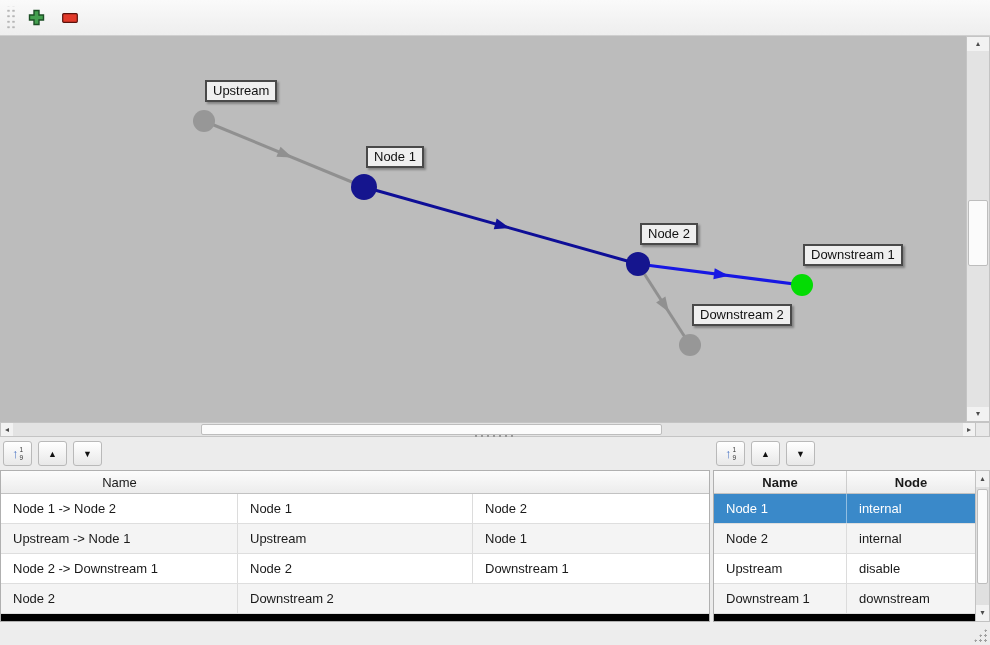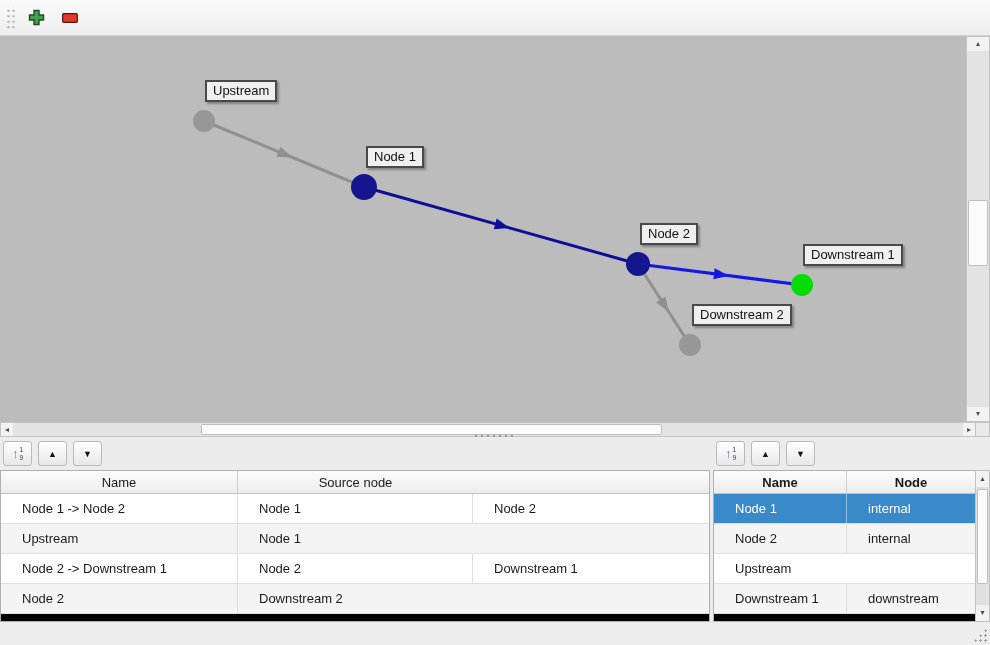--- a/index.html
+++ b/index.html
@@ -59,21 +59,21 @@
   .table { flex:1; background:#000000; border:1px solid #b0b0b0; display:flex; flex-direction:column; overflow:hidden; }
   .thead { display:grid; height:23px; background:linear-gradient(#fcfcfc,#ececec); border-bottom:1px solid #c2c2c2; }
   .pane.left .thead, .pane.left .trow { grid-template-columns:237px 235px 1fr; }
   .pane.right .thead, .pane.right .trow { grid-template-columns:133px 1fr; }
   .th { display:flex; align-items:center; justify-content:center; border-right:1px solid #cdcdcd;
         font-size:13px; cursor:pointer; }
   .th:last-child { border-right:none; }
   .pane.right .th { font-weight:bold; }
   .trow { display:grid; height:30px; border-bottom:1px solid #dedede; background:#ffffff; cursor:pointer; }
   .trow.alt { background:#f4f4f4; }
-  .td { display:flex; align-items:center; padding-left:21px; border-right:1px solid #dcdcdc;
+  .td { display:flex; align-items:center; padding-left:12px; border-right:1px solid #dcdcdc;
         font-size:13px; overflow:hidden; white-space:nowrap; }
   .td:last-child { border-right:none; }
   .trow.selected .td { color:#ffffff; border-right-color:rgba(255,255,255,.45); }
 
   .right-body { flex:1; display:flex; }
   .right-body .table { border-right:none; }
   .tbl-vscroll { width:15px; background:#e0e0e0; border:1px solid #c2c2c2; display:flex; flex-direction:column; }
   .tbl-vscroll .sb-btn { height:16px; font-size:8px; }
   .tbl-vscroll .vtrack { flex:1; }
   .tbl-thumb { position:absolute; left:1px; right:1px; top:2px; height:95px; background:#fbfbfb;
@@ -172,28 +172,28 @@
         <div class="pt-btn">
             <span>▲</span>
           </div>
         <div class="pt-btn">
             <span>▼</span>
           </div>
       </div>
       <div class="table">
         <div class="thead">
           <div class="th">Name</div>
-          <div class="th">Source node</div>
         </div>
         <div class="trow">
           <div class="td">Node 1 -&gt; Node 2</div>
           <div class="td">Node 1</div>
           <div class="td">Node 2</div>
         </div>
         <div class="trow alt">
+          <div class="td">Upstream -&gt; Node 1</div>
           <div class="td">Upstream</div>
           <div class="td">Node 1</div>
         </div>
         <div class="trow">
           <div class="td">Node 2 -&gt; Downstream 1</div>
           <div class="td">Node 2</div>
           <div class="td">Downstream 1</div>
         </div>
         <div class="trow alt">
           <div class="td">Node 2</div>
@@ -229,20 +229,21 @@
           <div class="trow selected" style="background: rgb(58, 137, 201);">
             <div class="td">Node 1</div>
             <div class="td">internal</div>
           </div>
           <div class="trow alt">
             <div class="td">Node 2</div>
             <div class="td">internal</div>
           </div>
           <div class="trow">
             <div class="td">Upstream</div>
+            <div class="td">disable</div>
           </div>
           <div class="trow alt">
             <div class="td">Downstream 1</div>
             <div class="td">downstream</div>
           </div>
         </div>
         <div class="tbl-vscroll">
           <div class="sb-btn">
               <span>▴</span>
             </div>

